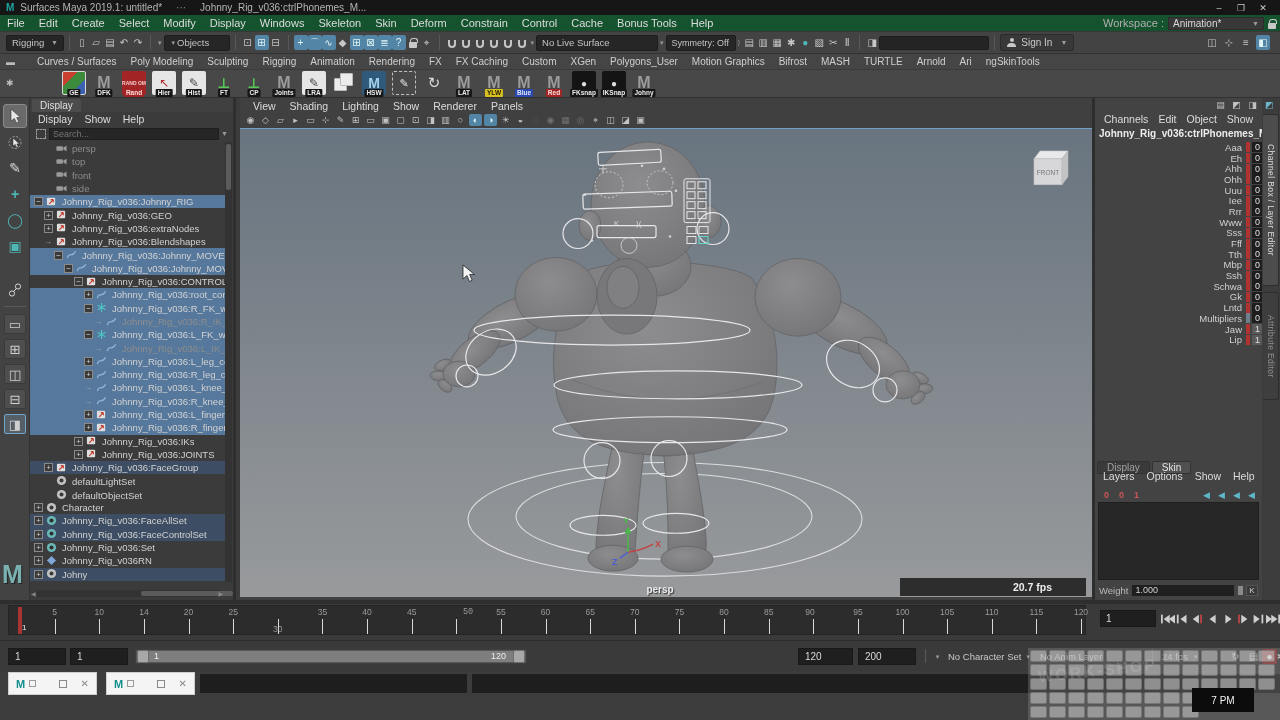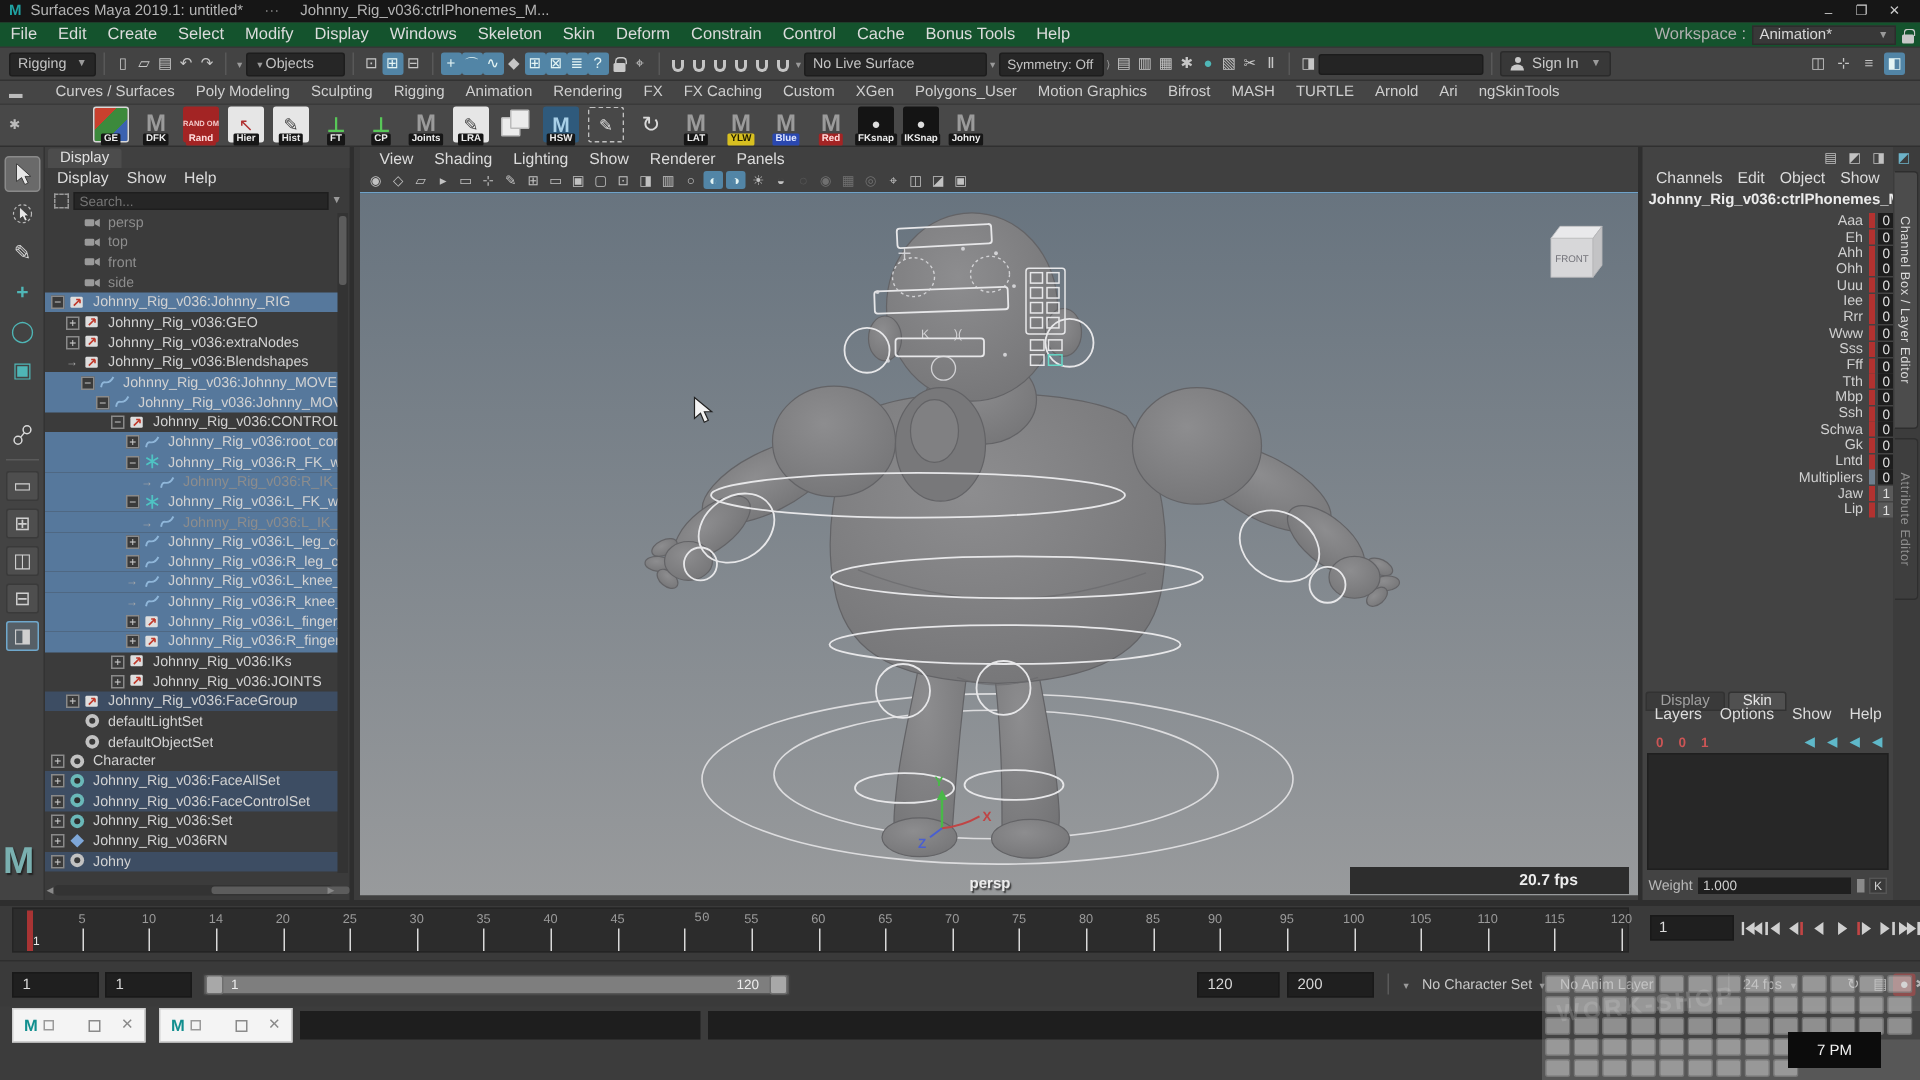--- a/index.html
+++ b/index.html
@@ -1026,21 +1026,21 @@
     <div class="ticknum" style="left: 35.6975px;">5</div>
         <div class="tickline" style="left: 45.6975px;"></div>
         <div class="ticknum" style="left: 80.3193px;">10</div>
         <div class="tickline" style="left: 90.3193px;"></div>
         <div class="ticknum" style="left: 124.941px;">14</div>
         <div class="tickline" style="left: 134.941px;"></div>
         <div class="ticknum" style="left: 169.563px;">20</div>
         <div class="tickline" style="left: 179.563px;"></div>
         <div class="ticknum" style="left: 214.185px;">25</div>
         <div class="tickline" style="left: 224.185px;"></div>
-        <div class="ticknum" style="left: 258.807px;">30</div>
+        <div class="ticknum" style="left: 258.807px; margin-top: 17px;">30</div>
         <div class="tickline" style="left: 268.807px;"></div>
         <div class="ticknum" style="left: 303.429px;">35</div>
         <div class="tickline" style="left: 313.429px;"></div>
         <div class="ticknum" style="left: 348.05px;">40</div>
         <div class="tickline" style="left: 358.05px;"></div>
         <div class="ticknum" style="left: 392.672px;">45</div>
         <div class="tickline" style="left: 402.672px;"></div>
         <div class="ticknum" style="left: 449px; font-family: Liberation Mono, monospace;">50</div>
         <div class="tickline" style="left: 447.294px;"></div>
         <div class="ticknum" style="left: 481.916px;">55</div>

